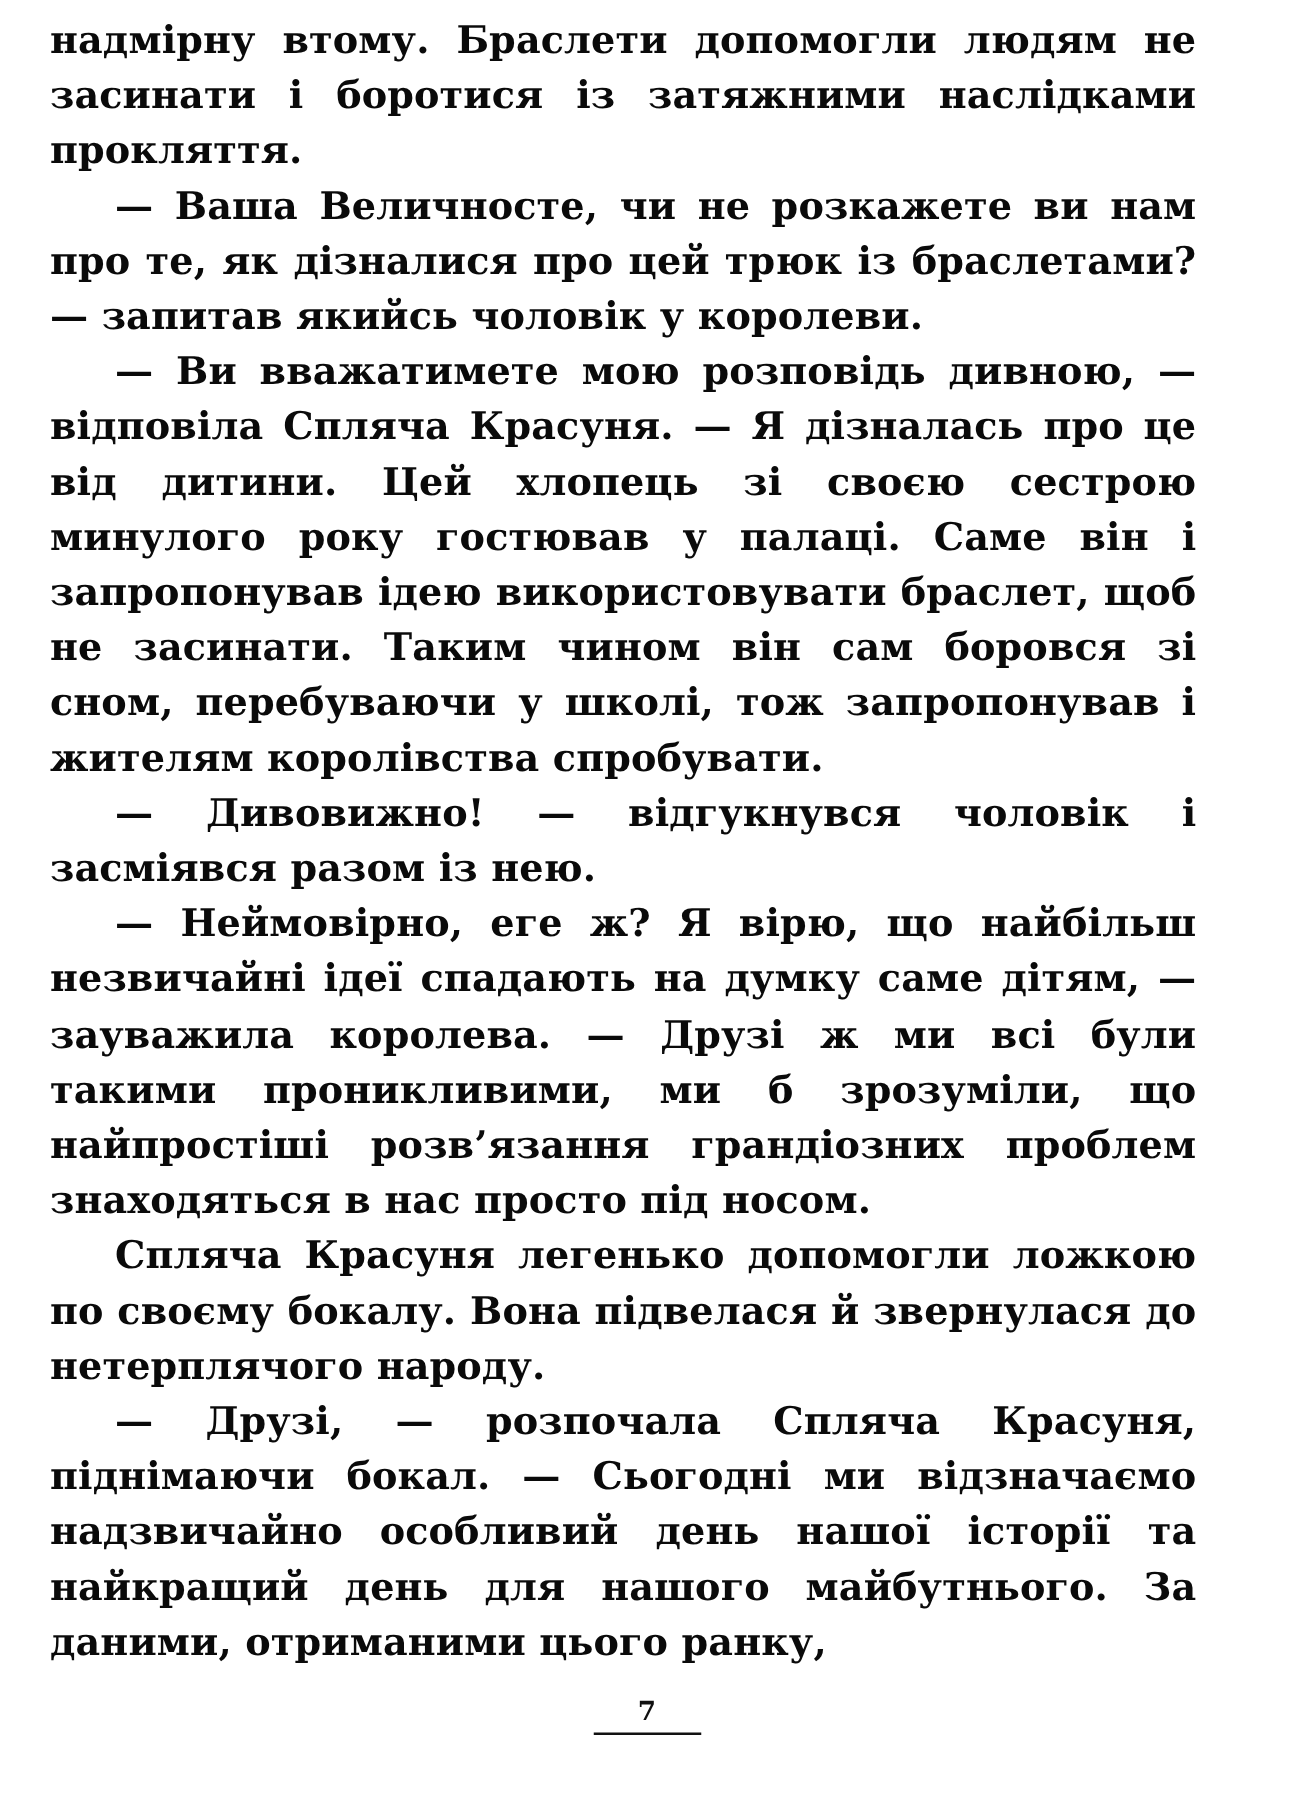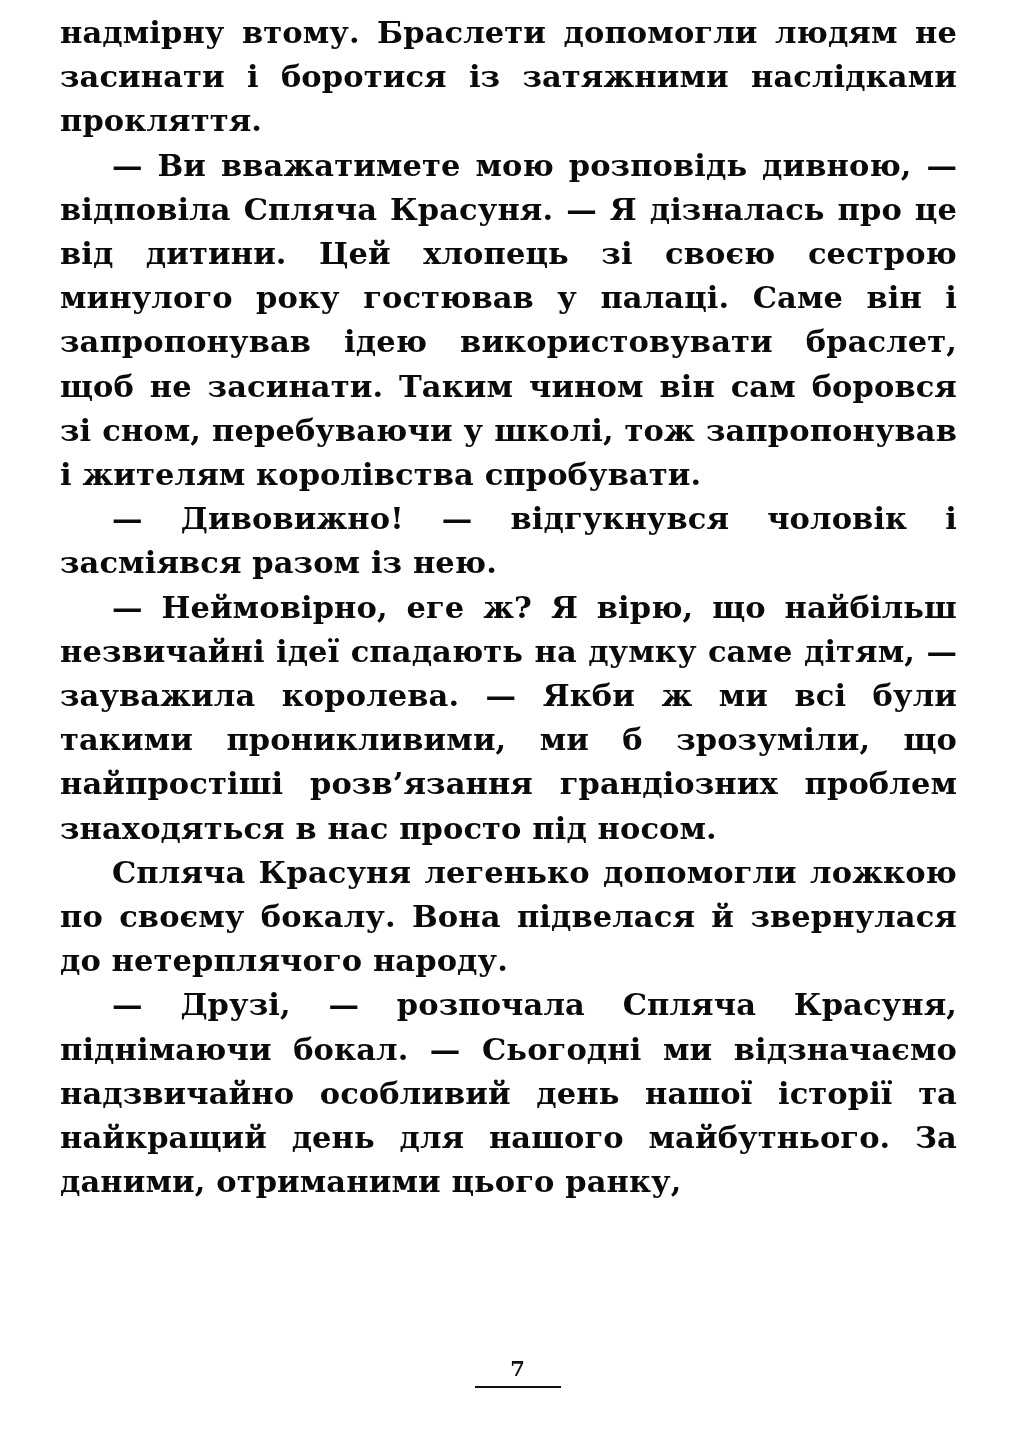--- a/index.html
+++ b/index.html
@@ -6,21 +6,21 @@
     margin: 0;
     padding: 0;
     background: #ffffff;
   }
   .page {
     position: relative;
     width: 1035px;
     height: 1422px;
     background: #ffffff;
     box-sizing: border-box;
-    padding: 10px 78px 0 60px;
+    padding: 10px 78px 0 40px;
     font-family: "DejaVu Serif", "Liberation Serif", serif;
     color: #0a0a0a;
     overflow: hidden;
   }
   .body-text {
     font-size: 30.5px;
     line-height: 44.2px;
     text-align: justify;
     text-justify: inter-word;
     letter-spacing: 0.1px;
@@ -55,23 +55,24 @@
     margin: 0 auto;
     border-top: 2.5px solid #111111;
   }
 </style>
 </head>
 <body>
 
 <div class="page">
   <div class="body-text">
     <p class="no-indent">надмірну втому. Браслети допомогли людям не засинати і боротися із затяжними наслідками прокляття.</p>
+    <p>— Ваша Величносте, чи не розкажете ви нам про те, як дізналися про цей трюк із браслетами? — запитав якийсь чоловік у королеви.</p>
     <p>— Ви вважатимете мою розповідь дивною, — відповіла Спляча Красуня. — Я дізналась про це від дитини. Цей хлопець зі своєю сестрою минулого року гостював у палаці. Саме він і запропонував ідею використовувати браслет, щоб не засинати. Таким чином він сам боровся зі сном, перебуваючи у школі, тож запропонував і жителям королівства спробувати.</p>
     <p>— Дивовижно! — відгукнувся чоловік і засміявся разом із нею.</p>
-    <p>— Неймовірно, еге ж? Я вірю, що найбільш незвичайні ідеї спадають на думку саме дітям, — зауважила королева. — Якби ж ми всі були такими проникливими, ми б зрозуміли, що найпростіші розв’язання грандіозних проблем знаходяться в нас просто під носом.</p>
+    <p>— Неймовірно, еге ж? Я вірю, що найбільш незвичайні ідеї спадають на думку саме дітям, — зауважила королева. — Друзі ж ми всі були такими проникливими, ми б зрозуміли, що найпростіші розв’язання грандіозних проблем знаходяться в нас просто під носом.</p>
     <p>Спляча Красуня легенько допомогли ложкою по своєму бокалу. Вона підвелася й звернулася до нетерплячого народу.</p>
     <p>— Друзі, — розпочала Спляча Красуня, піднімаючи бокал. — Сьогодні ми відзначаємо надзвичайно особливий день нашої історії та найкращий день для нашого майбутнього. За даними, отриманими цього ранку,</p>
   </div>
 
   <div class="footer">
     <span class="page-number">7</span>
     <div class="footer-rule"></div>
   </div>
 </div>
 

